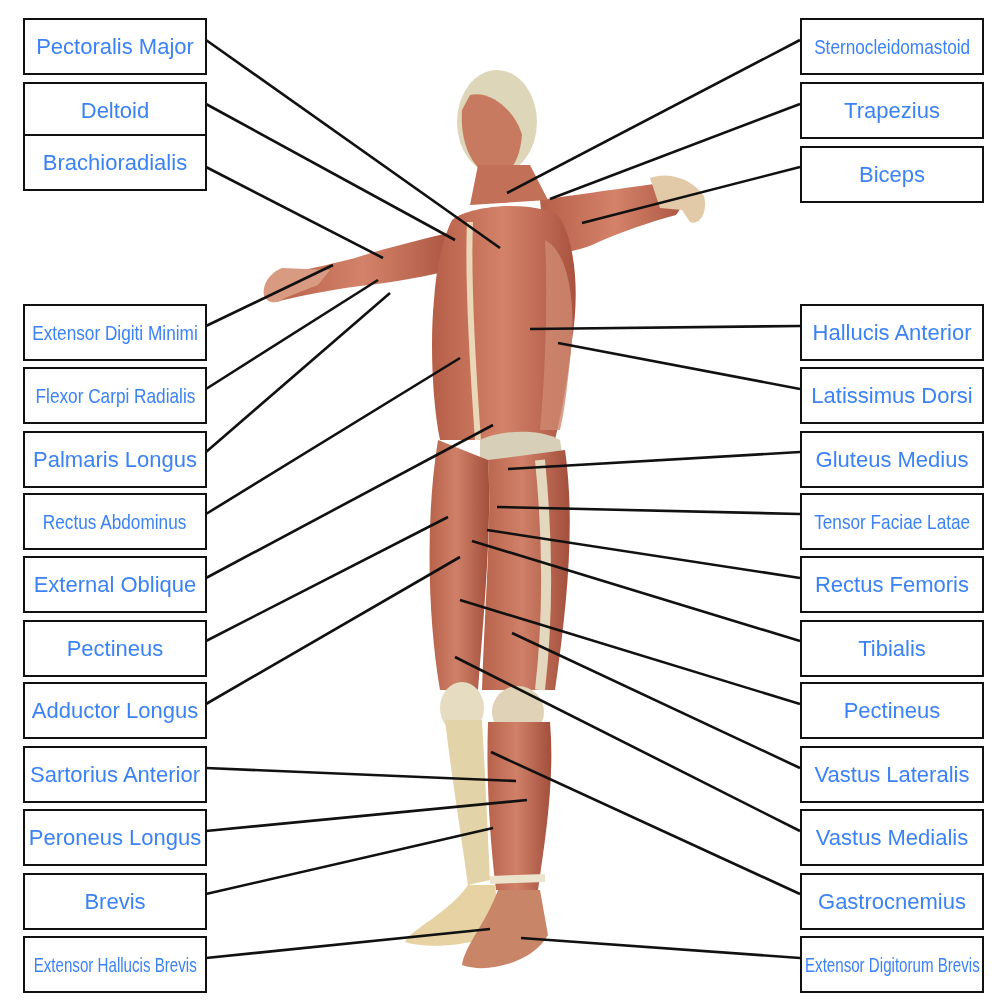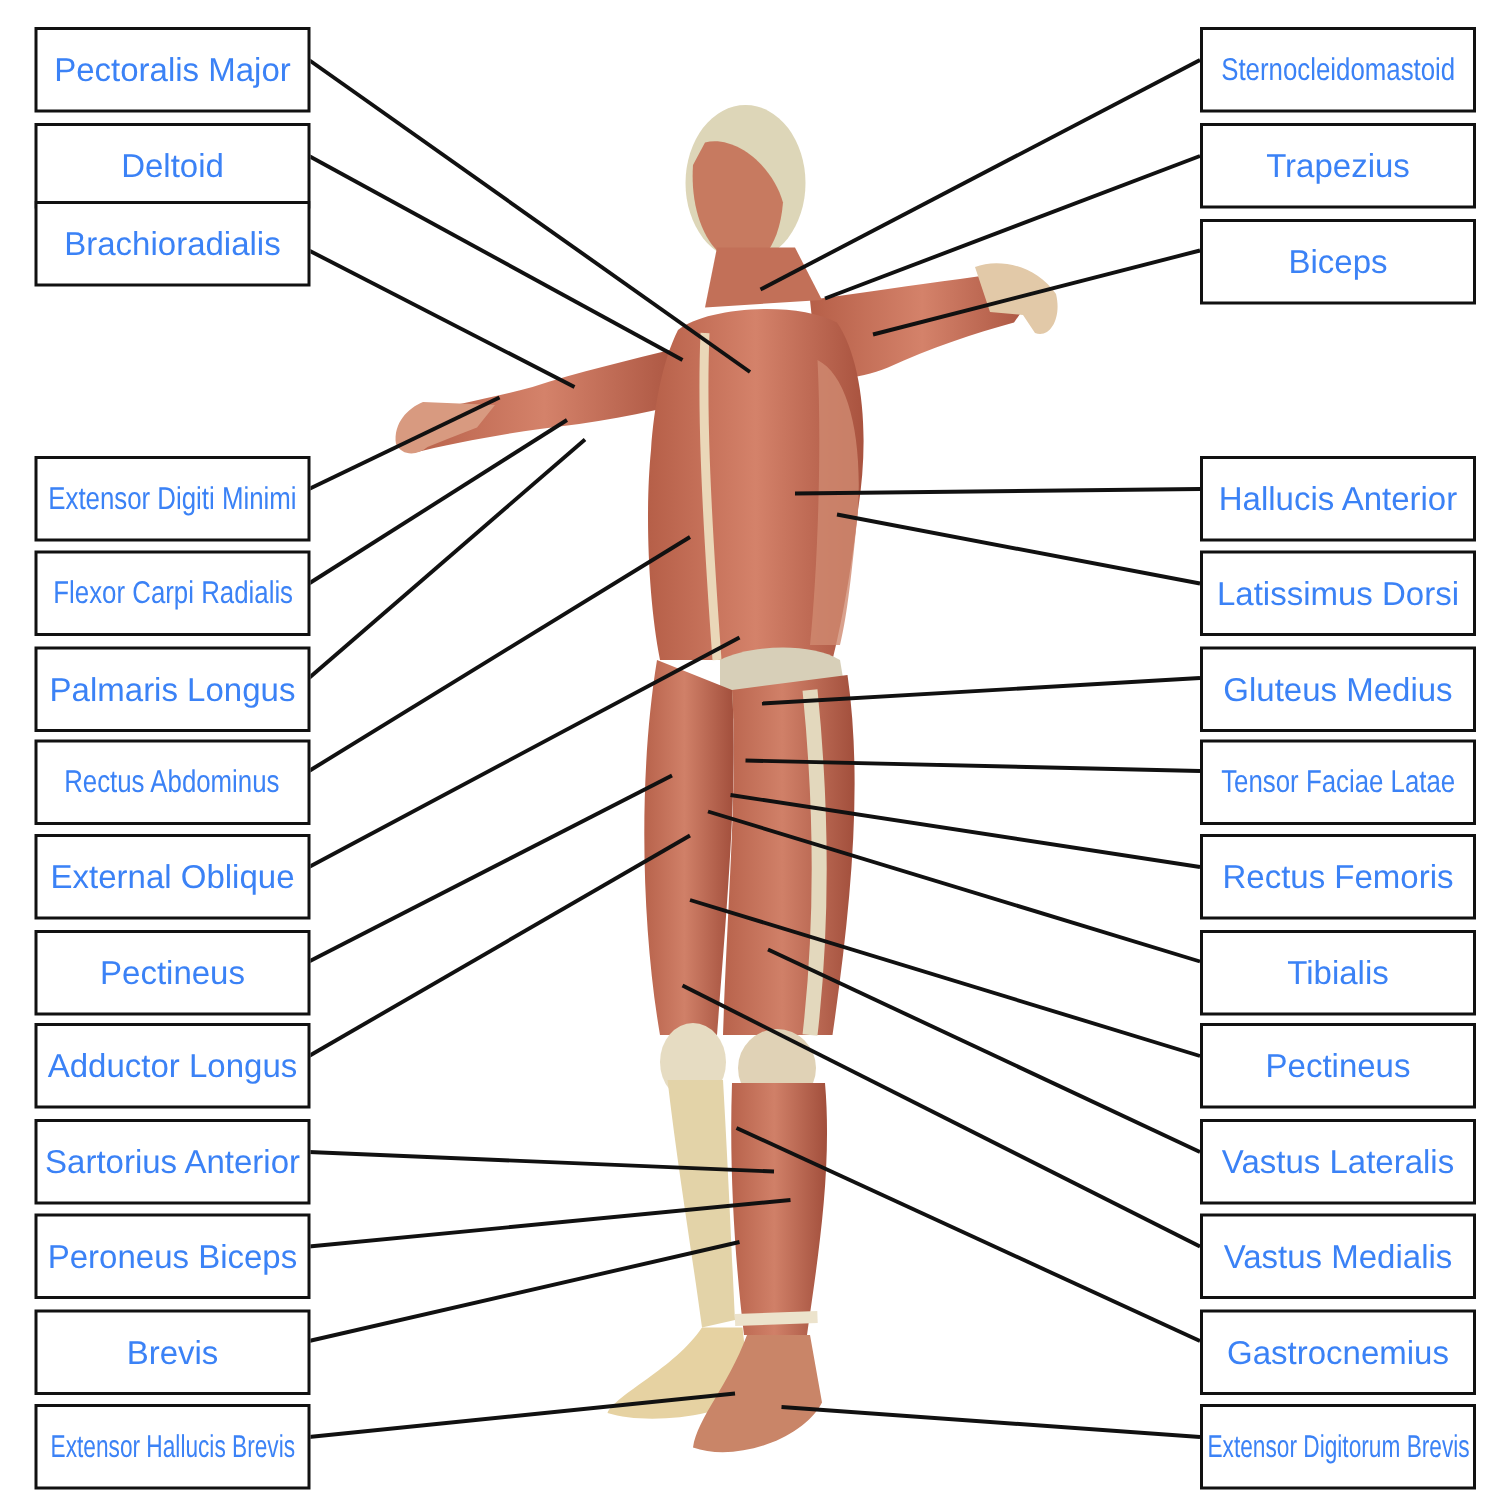--- a/index.html
+++ b/index.html
@@ -132,21 +132,21 @@
 <div class="label-box col-left" style="top:620px">
     <span>Pectineus</span>
   </div>
 <div class="label-box col-left" style="top:682px">
     <span>Adductor Longus</span>
   </div>
 <div class="label-box col-left" style="top:746px">
     <span>Sartorius Anterior</span>
   </div>
 <div class="label-box col-left" style="top:809px">
-    <span>Peroneus Biceps</span>
+    <span>Peroneus Longus</span>
   </div>
 <div class="label-box col-left" style="top:873px">
     <span>Brevis</span>
   </div>
 <div class="label-box col-left narrower" style="top:936px">
     <span>Extensor Hallucis Brevis</span>
   </div>
 
 <div class="label-box col-right narrow" style="top:18px">
     <span>Sternocleidomastoid</span>

